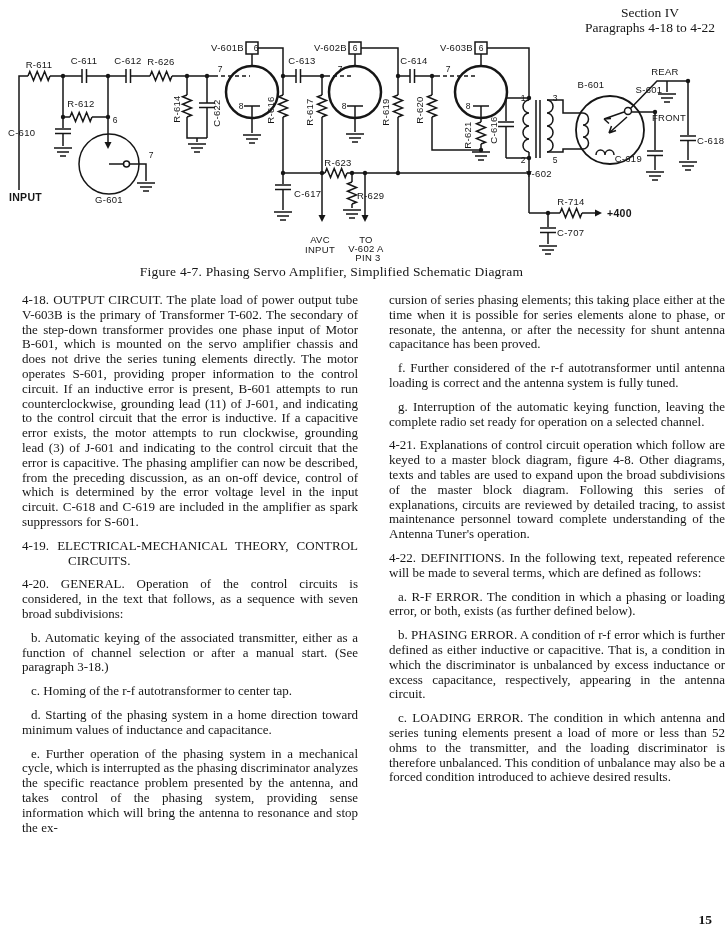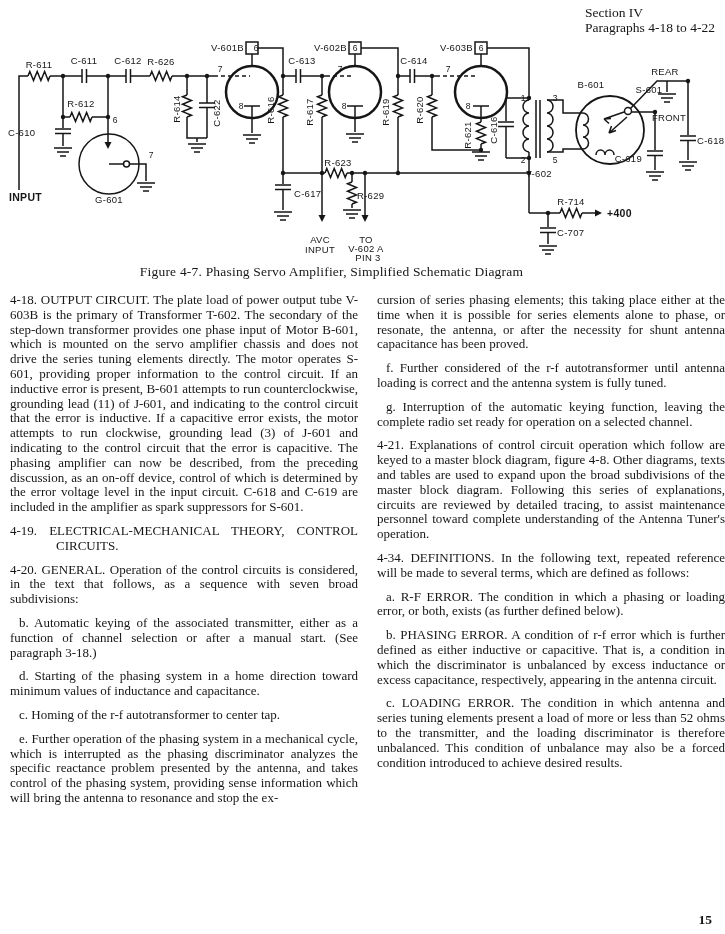--- a/index.html
+++ b/index.html
@@ -2,21 +2,21 @@
 <html><head>
 <meta charset="utf-8">
 <style>
   html,body{margin:0;padding:0;background:#e8e8e8;}
   .page{
     position:relative; width:725px; height:934px; margin:0 auto;
     background:#ffffff; color:#161616; overflow:hidden;
     font-family:"Liberation Serif", serif;
   }
   .header{
-    position:absolute; top:5px; right:10px; text-align:left;
+    position:absolute; top:5px; right:10px; text-align:center;
     font-size:13.5px; line-height:15px;
   }
   .schematic{ position:absolute; top:36px; left:0; }
   .schematic text{
     font-family:"Liberation Sans", sans-serif; font-size:9.5px;
     letter-spacing:.3px; fill:#161616;
   }
   .schematic text.pin{ font-size:8.5px; letter-spacing:0; }
   .schematic text.big{ font-size:10.5px; font-weight:bold; }
   .wire{ stroke:#161616; stroke-width:1.5; fill:none; }
@@ -25,21 +25,21 @@
   .dot{ fill:#161616; stroke:none; }
   .fillpart{ fill:#161616; stroke:none; }
   .caption{
     position:absolute; top:264px; left:0; width:663px; text-align:center;
     font-size:13.5px; letter-spacing:.2px;
   }
   .columns{
     position:absolute; top:293px; left:10px; display:flex; gap:19px;
   }
   .col{ width:348px; font-size:13px; line-height:14.8px; text-align:justify; }
-  .col p{ margin:0 0 9px 0; }
+  .col p{ margin:0 0 9px 12px; }
   .list-item{ text-indent:9px; }
   .hang{ padding-left:46px; text-indent:-46px; }
   .gap-large{ margin-top:27px; }
   .pagenum{
     position:absolute; right:13px; bottom:6px; font-size:13.5px; font-weight:bold;
   }
 </style>
 </head>
 <body>
 
@@ -294,30 +294,30 @@
   </svg>
 
   <div class="caption">Figure 4-7.  Phasing Servo Amplifier, Simplified Schematic Diagram</div>
 
   <div class="columns">
     <div class="col">
       <p>4-18. OUTPUT CIRCUIT. The plate load of power output tube V-603B is the primary of Transformer T-602. The secondary of the step-down transformer provides one phase input of Motor B-601, which is mounted on the servo amplifier chassis and does not drive the series tuning elements directly. The motor operates S-601, providing proper information to the control circuit. If an inductive error is present, B-601 attempts to run counterclockwise, grounding lead (11) of J-601, and indicating to the control circuit that the error is inductive. If a capacitive error exists, the motor attempts to run clockwise, grounding lead (3) of J-601 and indicating to the control circuit that the error is capacitive. The phasing amplifier can now be described, from the preceding discussion, as an on-off device, control of which is determined by the error voltage level in the input circuit. C-618 and C-619 are included in the amplifier as spark suppressors for S-601.</p>
       <p class="hang">4-19. ELECTRICAL-MECHANICAL THEORY, CONTROL CIRCUITS.</p>
       <p>4-20. GENERAL. Operation of the control circuits is considered, in the text that follows, as a sequence with seven broad subdivisions:</p>
       <p class="list-item">b. Automatic keying of the associated transmitter, either as a function of channel selection or after a manual start. (See paragraph 3-18.)</p>
+      <p class="list-item">c. Homing of the r-f autotransformer to center tap.</p>
       <p class="list-item">d. Starting of the phasing system in a home direction toward minimum values of inductance and capacitance.</p>
-      <p class="list-item">c. Homing of the r-f autotransformer to center tap.</p>
       <p class="list-item">e. Further operation of the phasing system in a mechanical cycle, which is interrupted as the phasing discriminator analyzes the specific reactance problem presented by the antenna, and takes control of the phasing system, providing sense information which will bring the antenna to resonance and stop the ex-</p>
     </div>
     <div class="col">
       <p>cursion of series phasing elements; this taking place either at the time when it is possible for series elements alone to phase, or resonate, the antenna, or after the necessity for shunt antenna capacitance has been proved.</p>
       <p class="list-item">f. Further considered of the r-f autotransformer until antenna loading is correct and the antenna system is fully tuned.</p>
       <p class="list-item">g. Interruption of the automatic keying function, leaving the complete radio set ready for operation on a selected channel.</p>
       <p>4-21. Explanations of control circuit operation which follow are keyed to a master block diagram, figure 4-8. Other diagrams, texts and tables are used to expand upon the broad subdivisions of the master block diagram. Following this series of explanations, circuits are reviewed by detailed tracing, to assist maintenance personnel toward complete understanding of the Antenna Tuner's operation.</p>
-      <p>4-34. DEFINITIONS. In the following text, repeated reference will be made to several terms, which are defined as follows:</p>
+      <p>4-22. DEFINITIONS. In the following text, repeated reference will be made to several terms, which are defined as follows:</p>
       <p class="list-item">a. R-F ERROR. The condition in which a phasing or loading error, or both, exists (as further defined below).</p>
       <p class="list-item">b. PHASING ERROR. A condition of r-f error which is further defined as either inductive or capacitive. That is, a condition in which the discriminator is unbalanced by excess inductance or excess capacitance, respectively, appearing in the antenna circuit.</p>
       <p class="list-item gap-large">c. LOADING ERROR. The condition in which antenna and series tuning elements present a load of more or less than 52 ohms to the transmitter, and the loading discriminator is therefore unbalanced. This condition of unbalance may also be a forced condition introduced to achieve desired results.</p>
     </div>
   </div>
 
   <div class="pagenum">15</div>
 
 </div>
 

